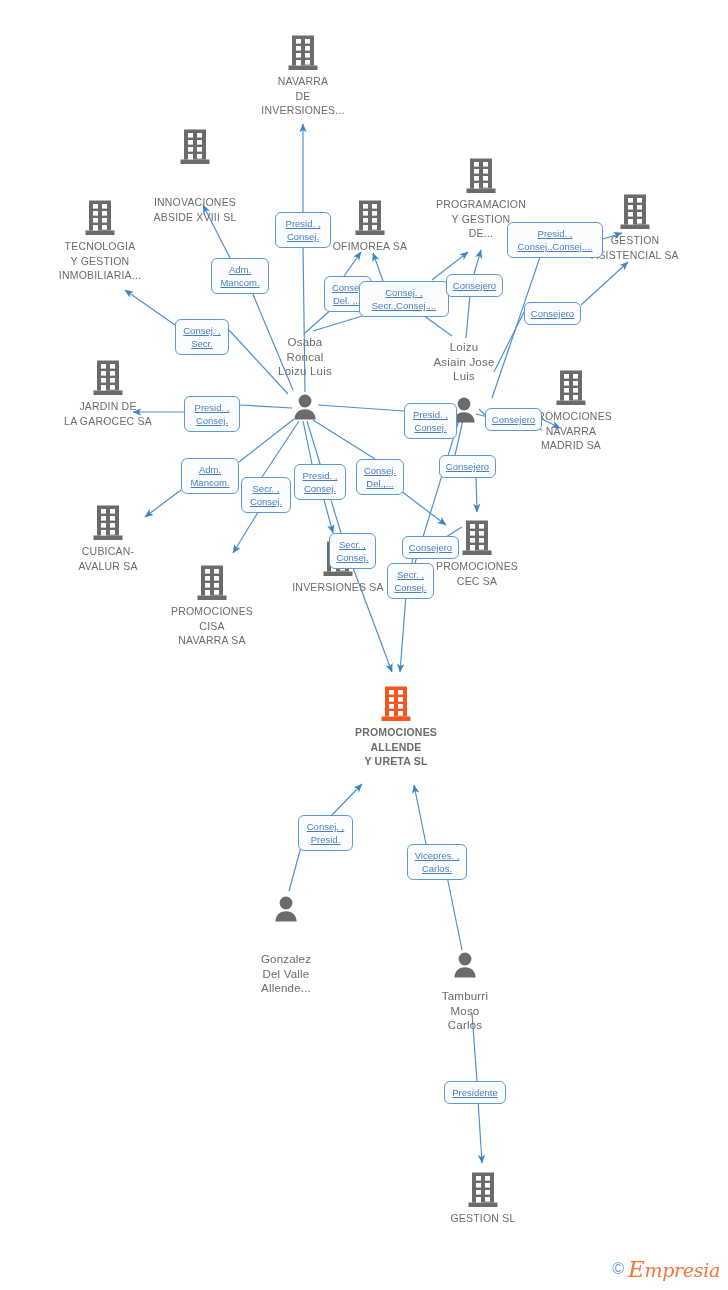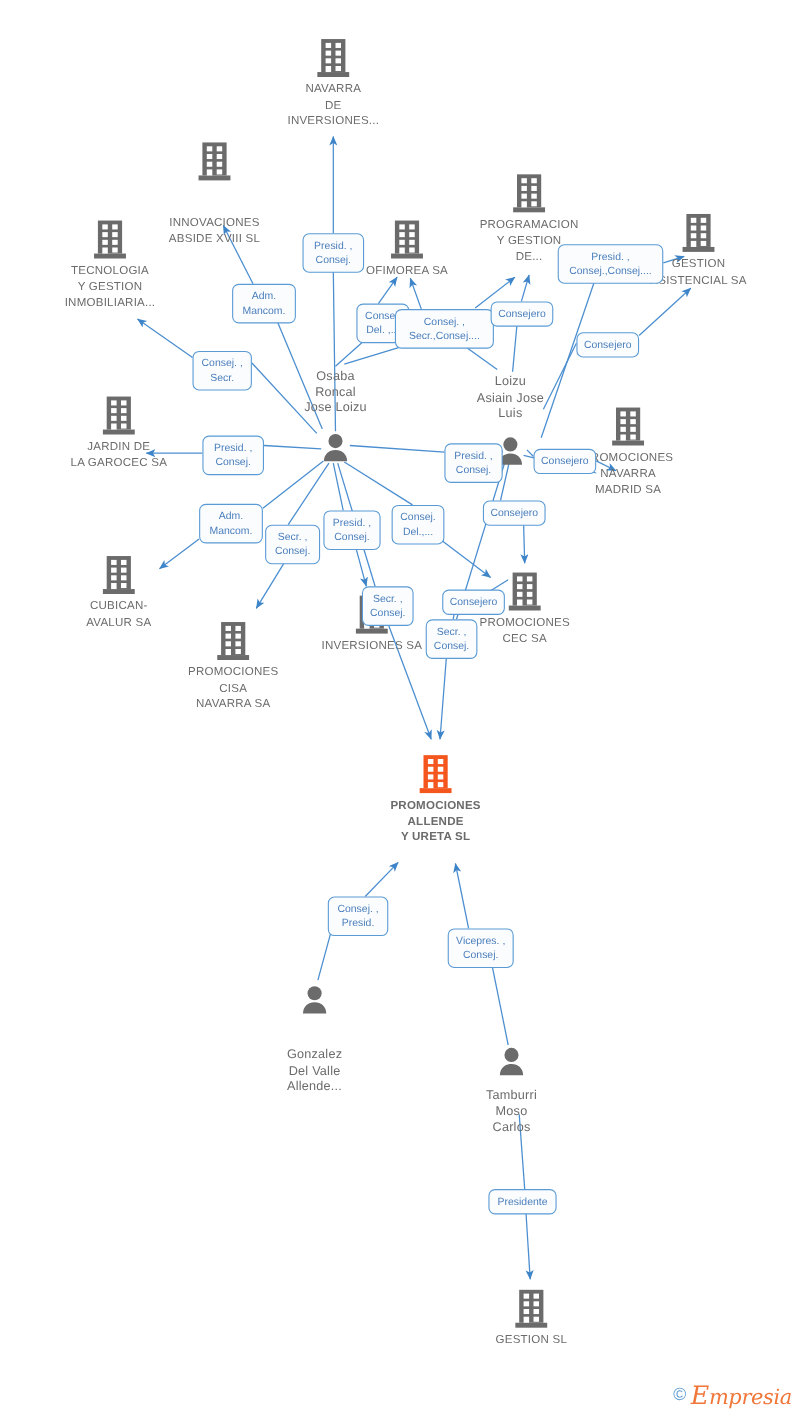--- a/index.html
+++ b/index.html
@@ -55,20 +55,21 @@
     border: 1.2px solid #5b9bd5;
     border-radius: 6px;
     color: #4a7ebb;
     font-size: 9.5px;
     line-height: 13px;
     text-align: center;
     padding: 4px 5px;
     z-index: 10;
     white-space: pre-line;
     box-shadow: 0 0 0 0 rgba(0,0,0,0);
+    text-decoration: underline;
   }
   .relbox.one-line { line-height: 13px; }
 
   #watermark {
     position: absolute;
     right: 8px;
     bottom: 8px;
     display: flex;
     align-items: center;
     gap: 4px;
@@ -402,21 +403,21 @@
           </svg></span>
         <span class="caption" style="position: absolute; left: 0px; width: 130px; top: 38px;">GESTION SL</span>
       </div>
       <div class="node person" style="left: 305px; top: 334px; height: 0px;">
         <span class="glyph" style="position: absolute; left: 50%; transform: translateX(-50%); top: 59px;"><svg width="30" height="30" viewBox="0 0 30 30" xmlns="http://www.w3.org/2000/svg">
             <circle cx="15" cy="8" r="6.4" fill="#6b6b6b"></circle>
             <path d="M15,16.2 C21.2,16.2 25.4,20.2 25.6,26.4 L4.4,26.4 C4.6,20.2 8.8,16.2 15,16.2 Z" fill="#6b6b6b"></path>
           </svg></span>
         <span class="caption" style="position: absolute; left: 0px; width: 130px; top: 0px;">Osaba
 Roncal
-Jose Loizu</span>
+Loizu Luis</span>
       </div>
       <div class="node person" style="left: 464px; top: 339px; height: 0px;">
         <span class="glyph" style="position: absolute; left: 50%; transform: translateX(-50%); top: 57px;"><svg width="30" height="30" viewBox="0 0 30 30" xmlns="http://www.w3.org/2000/svg">
             <circle cx="15" cy="8" r="6.4" fill="#6b6b6b"></circle>
             <path d="M15,16.2 C21.2,16.2 25.4,20.2 25.6,26.4 L4.4,26.4 C4.6,20.2 8.8,16.2 15,16.2 Z" fill="#6b6b6b"></path>
           </svg></span>
         <span class="caption" style="position: absolute; left: 0px; width: 130px; top: 0px;">Loizu
 Asiain Jose
 Luis</span>
       </div>
@@ -470,21 +471,21 @@
 Del.,...</div>
       <div class="relbox one-line" style="left: 439px; top: 455px; width: 57px; min-height: 21px;">Consejero</div>
       <div class="relbox" style="left: 329px; top: 533px; width: 47px; min-height: 32px;">Secr. ,
 Consej.</div>
       <div class="relbox one-line" style="left: 402px; top: 536px; width: 57px; min-height: 21px;">Consejero</div>
       <div class="relbox" style="left: 387px; top: 563px; width: 47px; min-height: 32px;">Secr. ,
 Consej.</div>
       <div class="relbox" style="left: 298px; top: 815px; width: 55px; min-height: 32px;">Consej. ,
 Presid.</div>
       <div class="relbox" style="left: 407px; top: 844px; width: 60px; min-height: 32px;">Vicepres. ,
-Consej.</div>
+Carlos.</div>
       <div class="relbox one-line" style="left: 444px; top: 1081px; width: 62px; min-height: 19px;">Presidente</div>
     </div>
 
   <div id="watermark">
     <span class="cmark">©</span>
     <span class="wordmark"><span class="cap">E</span><span>mpresia</span></span>
   </div>
 
 </div>
 

